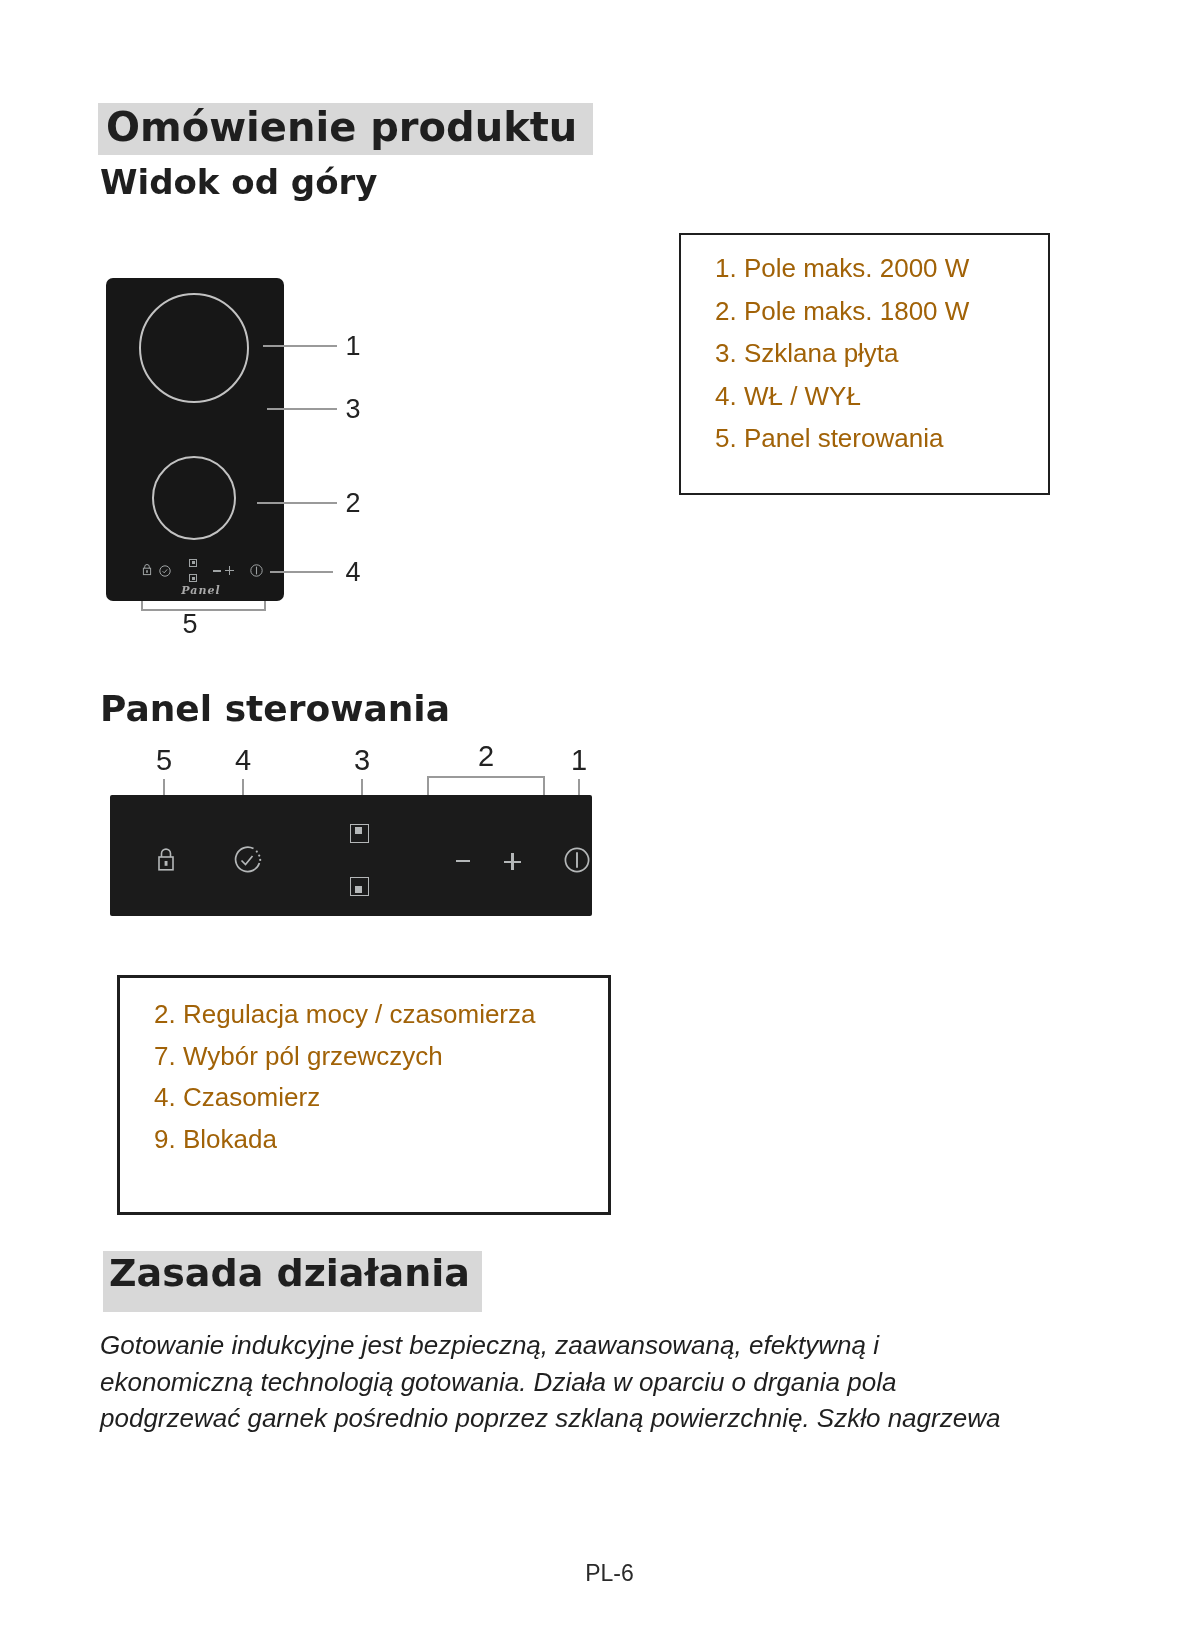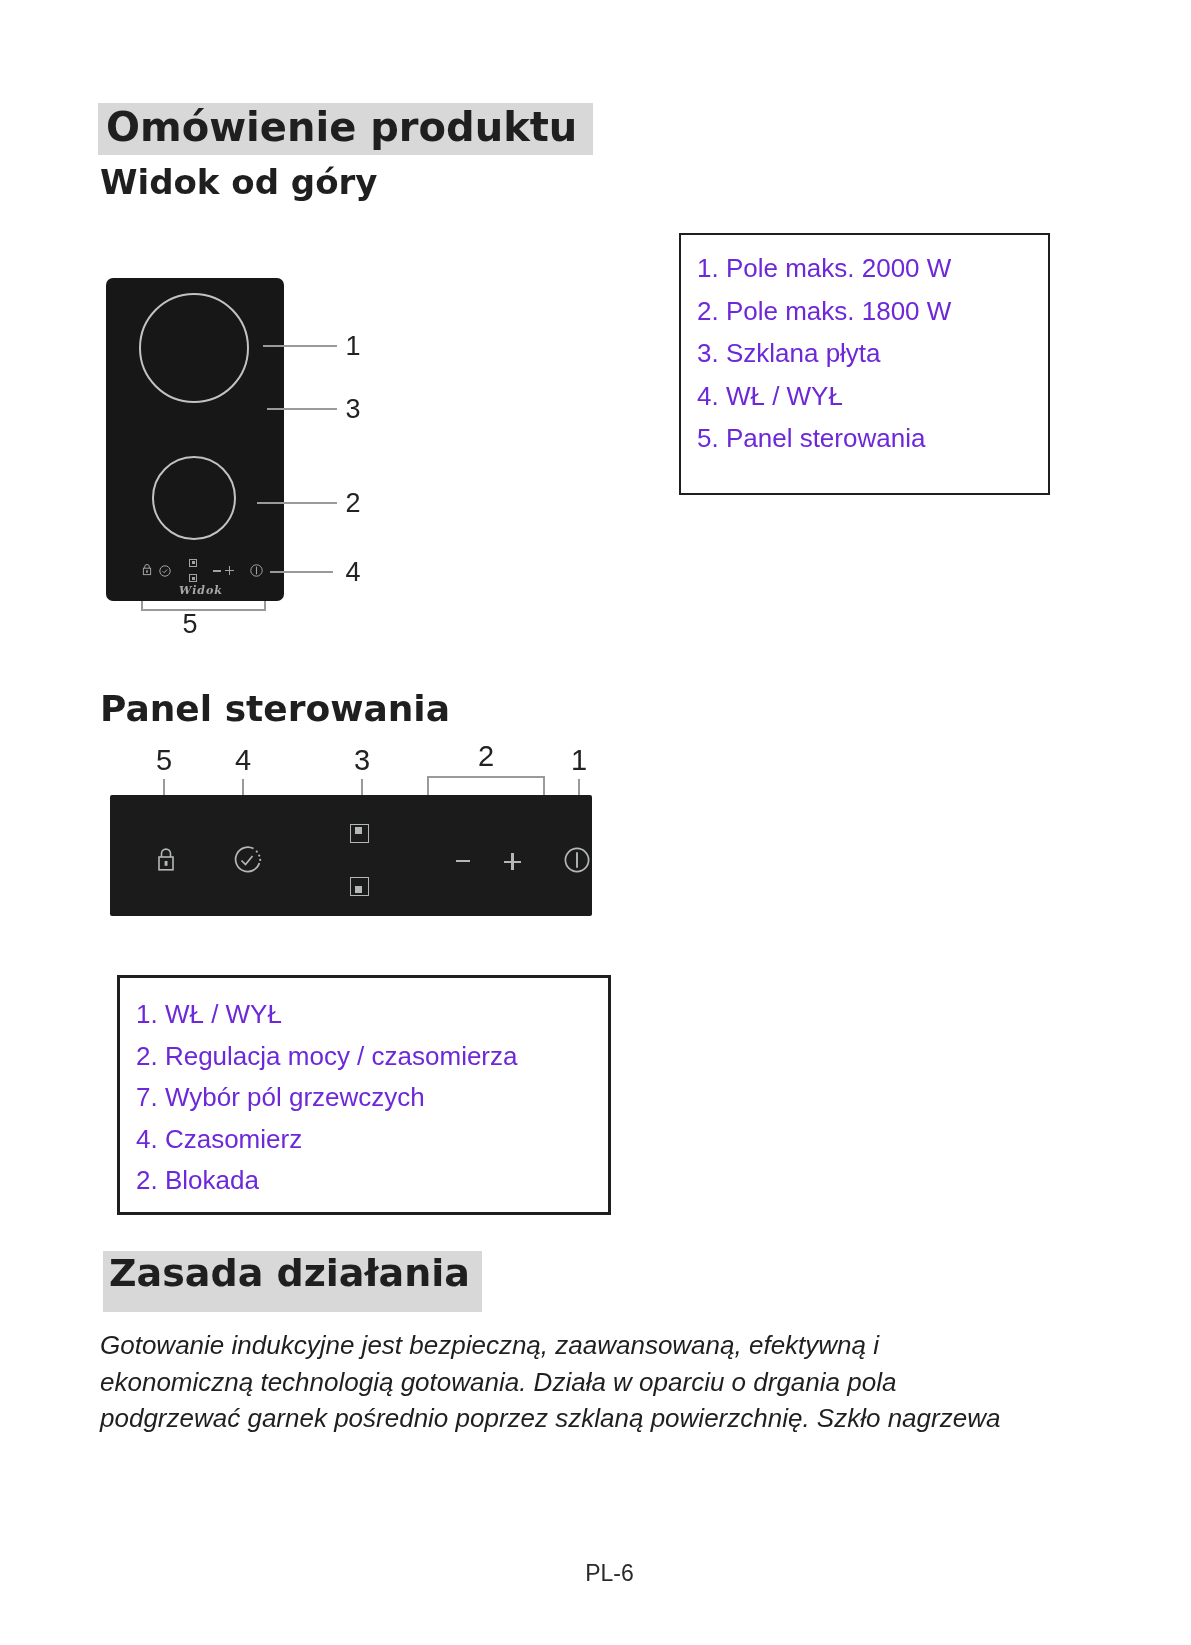--- a/index.html
+++ b/index.html
@@ -24,21 +24,21 @@
   .cline{background:#9a9a9a;height:2px;}
   .vline{background:#9a9a9a;width:2px;}
   .cnum{width:26px;text-align:center;font-size:27px;color:#222;}
   .cnum-lg{width:26px;text-align:center;font-size:29px;color:#222;}
   .bracket-down{border-left:2px solid #9a9a9a;border-right:2px solid #9a9a9a;border-bottom:2px solid #9a9a9a;}
   .bracket-up{border-left:2px solid #9a9a9a;border-right:2px solid #9a9a9a;border-top:2px solid #9a9a9a;}
 
   
   .legendbox{border:2px solid #1f1f1f;box-sizing:border-box;}
   .legendbox.thick{border-width:3px;}
-  .legend-item{font-size:26px;color:#6d28d9;padding-left:16px;}
+  .legend-item{font-size:26px;color:#a16207;padding-left:34px;}
   .box1 .legend-item{height:42.6px;line-height:42.6px;}
   .box2 .legend-item{height:41.6px;line-height:41.6px;}
 
   
   .cpanel{left:110px;top:795px;width:482px;height:121px;background:#1b1b1b;border-radius:2px;}
   .zone-sq{position:absolute;width:17px;height:17px;border:1.6px solid #b4b7b8;}
   .zone-sq .fill{position:absolute;left:4px;width:7px;height:7px;background:#b4b7b8;}
   .zone-sq.zt .fill{top:2px;}
   .zone-sq.zb .fill{bottom:2px;}
   .hbar{background:#b4b7b8;}
@@ -92,21 +92,21 @@
       </div>
     <div class="abs" style="left:107px;top:292px;width:8px;height:1.6px;background:#9fa3a4;"></div>
     <div class="mini-plus" style="left:119px;top:288px;">
         <div class="ph"></div>
         <div class="pv"></div>
       </div>
     <svg class="abs" style="left:144px;top:286px;" width="13" height="13" viewBox="0 0 13 13">
       <circle cx="6.5" cy="6.5" r="5.7" fill="none" stroke="#9fa3a4" stroke-width="1"></circle>
       <line x1="6.5" y1="2.6" x2="6.5" y2="10.4" stroke="#9fa3a4" stroke-width="1.1"></line>
     </svg>
-    <div class="abs candy" style="left:64px;top:306px;width:62px;">Widok</div>
+    <div class="abs candy" style="left:64px;top:306px;width:62px;">Panel</div>
   </div>
 
   <div class="abs cline" style="left:263px;top:345px;width:74px;"></div>
   <div class="abs cnum" style="left:340px;top:331px;">1</div>
 
   <div class="abs cline" style="left:267px;top:408px;width:70px;"></div>
   <div class="abs cnum" style="left:340px;top:394px;">3</div>
 
   <div class="abs cline" style="left:257px;top:502px;width:80px;"></div>
   <div class="abs cnum" style="left:340px;top:488px;">2</div>
@@ -163,25 +163,24 @@
       <div class="ph"></div>
         <div class="pv"></div>
     </div>
     <svg class="abs" style="left:454px;top:52px;" width="26" height="26" viewBox="0 0 26 26">
       <circle cx="13" cy="13" r="11.6" fill="none" stroke="#b4b7b8" stroke-width="1.7"></circle>
       <line x1="13" y1="5.2" x2="13" y2="20.8" stroke="#b4b7b8" stroke-width="1.9"></line>
     </svg>
   </div>
 
   <div class="abs legendbox thick box2" style="left:117px;top:975px;width:494px;height:240px;padding-top:16px;">
-    <div class="legend-item">1. WŁ / WYŁ</div>
     <div class="legend-item">2. Regulacja mocy / czasomierza</div>
     <div class="legend-item">7. Wybór pól grzewczych</div>
     <div class="legend-item">4. Czasomierz</div>
-    <div class="legend-item">2. Blokada</div>
+    <div class="legend-item">9. Blokada</div>
   </div>
 
   <div class="abs" style="left:103px;top:1251px;">
     <span class="hl title-zasada" style="padding:3px 12px 18px 6px;">Zasada działania</span>
   </div>
 
   <div class="abs" style="left:100px;top:1327px;font-style:italic;">
     <div class="para-line">Gotowanie indukcyjne jest bezpieczną, zaawansowaną, efektywną i</div>
     <div class="para-line">ekonomiczną technologią gotowania. Działa w oparciu o drgania pola</div>
     <div class="para-line">podgrzewać garnek pośrednio poprzez szklaną powierzchnię. Szkło nagrzewa</div>

